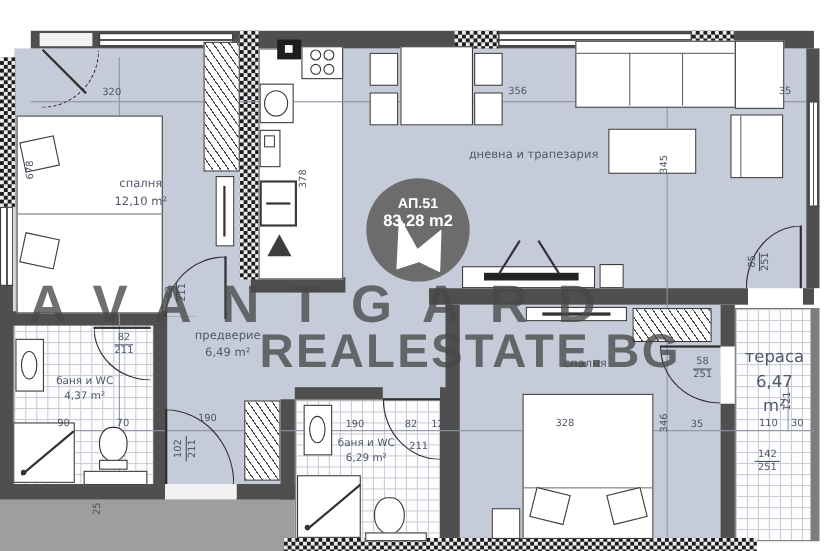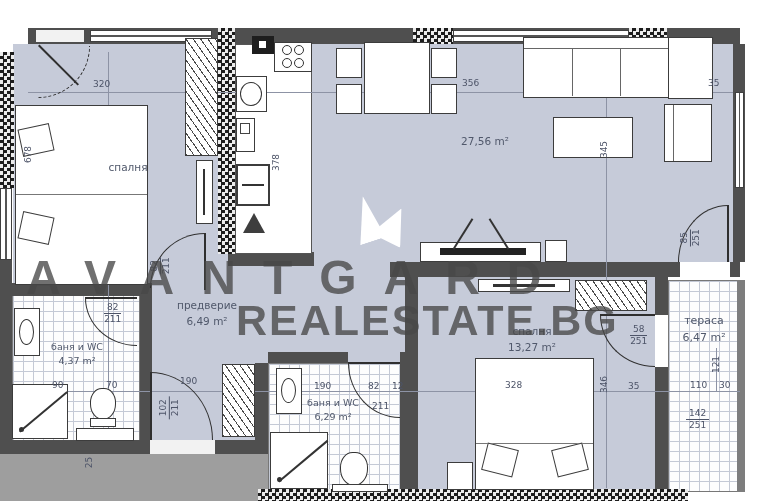--- a/index.html
+++ b/index.html
@@ -259,43 +259,47 @@
   </div>
   <div class="dim rot" style="left:682px;top:226px">
     <span class="frac">
         <span class="t">85</span>
         <span>251</span>
       </span>
   </div>
 
   <div class="rlab" style="left:78px;top:160px;width:100px">
     <div>спалня</div>
+    <div>12,10 m²</div>
   </div>
   <div class="rlab" style="left:390px;top:134px;width:190px">
-    <div>27,56 m²</div>
+    <div>дневна и трапезария</div>
   </div>
   <div class="rlab" style="left:152px;top:298px;width:110px">
     <div>предверие</div>
     <div>6,49 m²</div>
   </div>
   <div class="rlab" style="left:32px;top:340px;width:90px;font-size:9.5px">
     <div>баня и WC</div>
     <div>4,37 m²</div>
   </div>
   <div class="rlab" style="left:288px;top:396px;width:90px;font-size:9.5px">
     <div>баня и WC</div>
     <div>6,29 m²</div>
   </div>
   <div class="rlab" style="left:482px;top:324px;width:100px">
     <div>спалня</div>
-    <div>13,27 m²</div>
-  </div>
-  <div class="rlab" style="left:676px;top:313px;width:56px;font-size:11px">
+  </div>
+  <div class="rlab" style="left:676px;top:313px;width:56px;font-size:15px">
     <div>тераса</div>
     <div>6,47 m²</div>
   </div>
 
   <div class="wm" style="left:26px;top:250px;font-size:48px;letter-spacing:27px">AVANTGARD</div>
   <div class="wm" style="left:236px;top:296px;font-size:43px;letter-spacing:2px">REALESTATE.BG</div>
+  <div class="logo" style="left:333px;top:162px">
+    <div style="margin-top:15px;font-size:13px">АП.51</div>
+    <div style="font-size:15px">83,28 m2</div>
+  </div>
   <div class="sail" style="left:348px;top:196px;width:38px;height:46px;clip-path:polygon(12% 100%,58% 0,82% 100%);transform:rotate(-18deg)"></div>
   <div class="sail" style="left:374px;top:206px;width:32px;height:38px;clip-path:polygon(0 85%,70% 0,100% 100%);transform:rotate(16deg)"></div>
 
 </div>
 
 </body></html>

